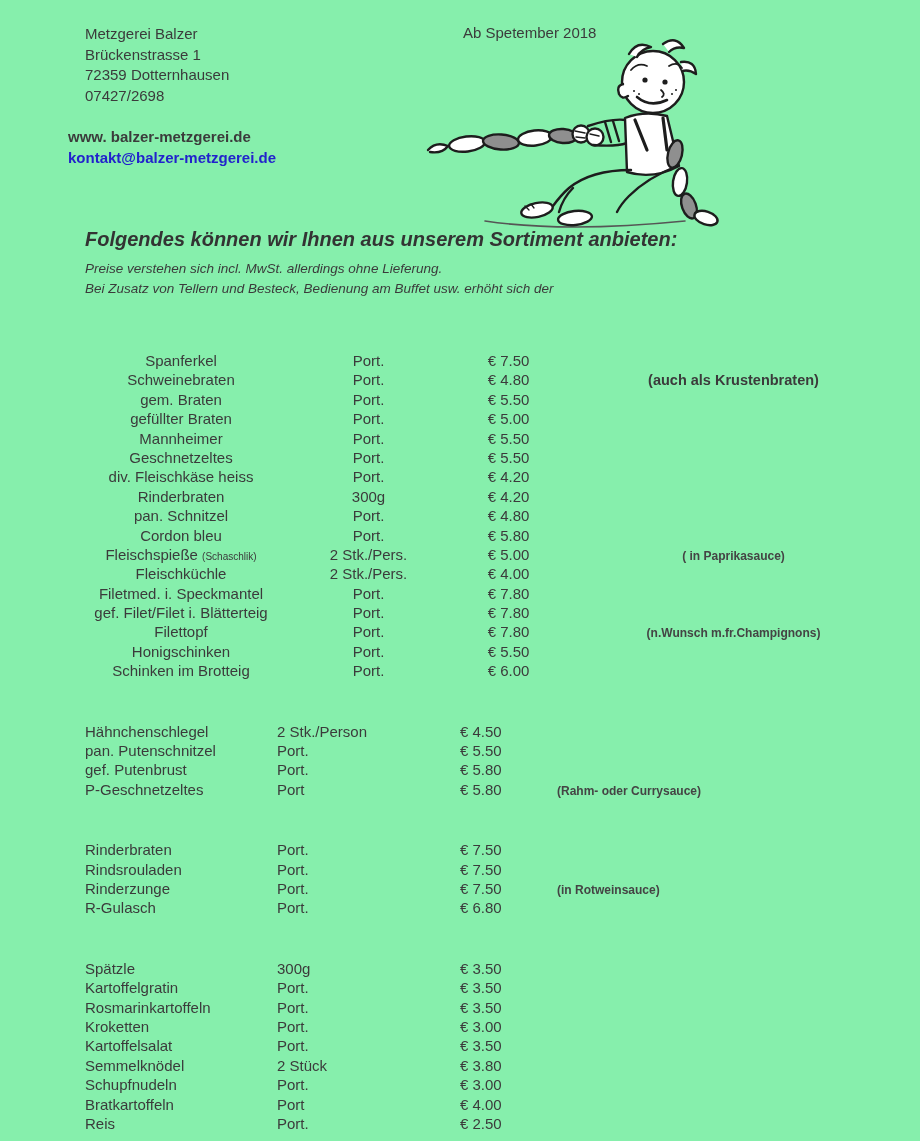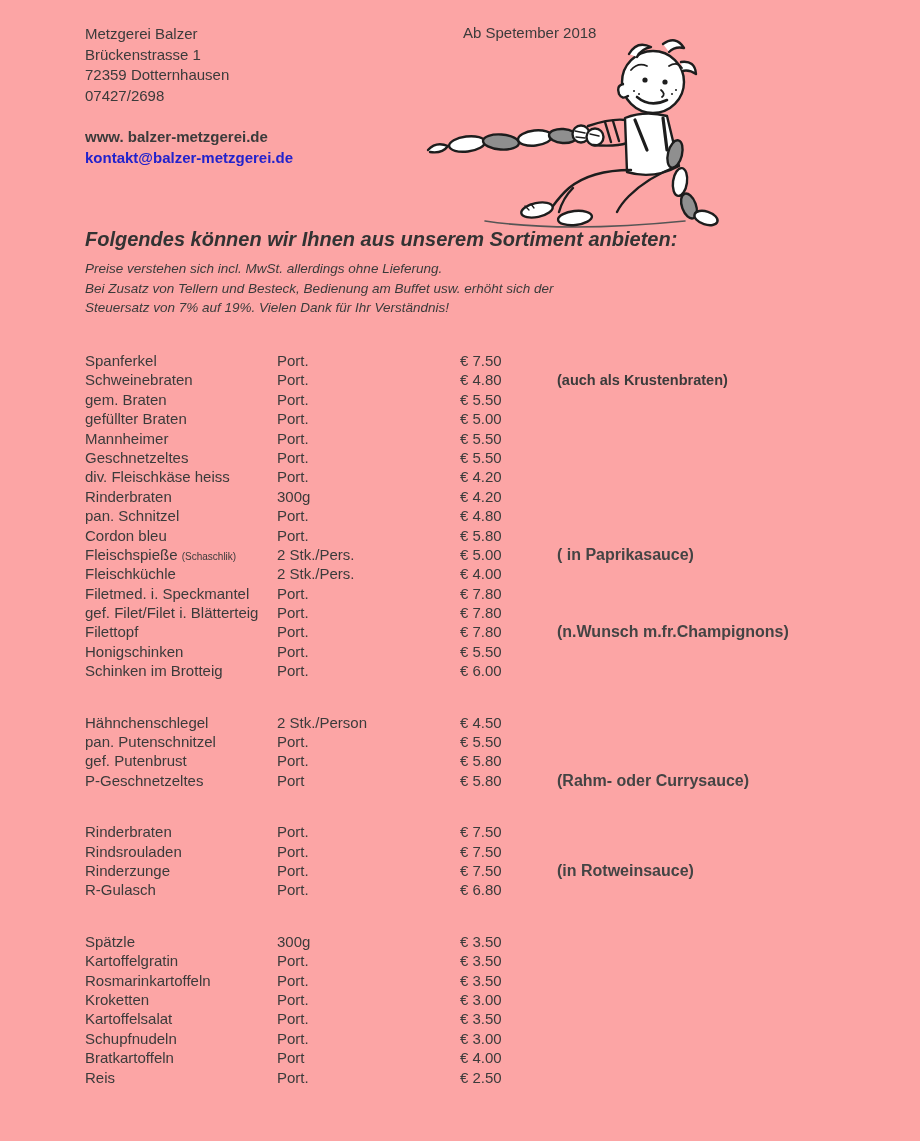--- a/index.html
+++ b/index.html
@@ -1,48 +1,48 @@
 <!DOCTYPE html>
 <html><head>
 <meta charset="utf-8">
 <style>
   html,body{margin:0;padding:0;}
   body{background:#e8e8e8;}
   .page{
     position:relative;
     width:920px;height:1141px;
     margin:0 auto;
-    background:#fca5a5;
+    background:#86efac;
     font-family:"Liberation Sans","DejaVu Sans",sans-serif;
     color:#3b3b3b;
     overflow:hidden;
   }
   
   .addr{position:absolute;left:85px;top:24px;font-size:15px;line-height:20.6px;}
   .date{position:absolute;left:463px;top:24px;font-size:15px;}
-  .contact{position:absolute;left:85px;top:127px;font-size:15px;line-height:20.6px;font-weight:bold;}
+  .contact{position:absolute;left:68px;top:127px;font-size:15px;line-height:20.6px;font-weight:bold;}
   .contact .email{color:#2222cc;}
   
   .cartoon{position:absolute;left:425px;top:38px;width:300px;height:192px;}
   
   .intro{position:absolute;left:85px;top:228px;width:740px;}
   .intro .heading{font-size:20px;font-weight:bold;font-style:italic;color:#333;margin:0 0 8px 0;}
   .intro .note-line{font-size:13.5px;font-style:italic;line-height:19.5px;margin:0;}
   .intro .note-strong{font-weight:bold;}
   
   .menu{position:absolute;left:85px;top:351px;width:825px;font-size:15px;}
-  .menu-section{margin-top:32px;}
-  .menu-section:first-child{margin-top:0;}
+  .menu-section{margin-top:41px;}
+  .menu-section:first-child{margin-top:0;text-align:center;}
   .menu-row{display:flex;align-items:baseline;height:19.4px;line-height:19.4px;white-space:nowrap;}
   .cell{display:inline-block;vertical-align:baseline;}
   .c-name{width:192px;flex:0 0 192px;}
   .c-unit{width:183px;flex:0 0 183px;}
   .c-price{width:97px;flex:0 0 97px;}
   .c-note{flex:1 1 auto;font-size:14.5px;font-weight:bold;}
-  .c-note.small{font-size:16px;color:#444;}
+  .c-note.small{font-size:12px;color:#444;}
   .small-inline{font-size:10px;}
 </style>
 </head>
 <body>
 
 <div class="page">
 
   <div class="addr">
     <div>Metzgerei Balzer</div>
     <div>Brückenstrasse 1</div>
@@ -109,21 +109,20 @@
       <ellipse cx="255" cy="144" rx="7" ry="14" transform="rotate(8 255 144)" fill="#fff"></ellipse>
       <ellipse cx="264" cy="168" rx="7" ry="13" transform="rotate(-20 264 168)" fill="#8f8f8f"></ellipse>
       <ellipse cx="281" cy="180" rx="12" ry="6.5" transform="rotate(18 281 180)" fill="#fff"></ellipse>
     </g>
   </svg>
 
   <div class="intro">
     <p class="heading">Folgendes können wir Ihnen aus unserem Sortiment anbieten:</p>
     <p class="note-line">Preise verstehen sich incl. MwSt. allerdings ohne Lieferung.</p>
     <p class="note-line">Bei Zusatz von Tellern und Besteck, Bedienung am Buffet usw. erhöht sich der</p>
-    <p class="note-line">Steuersatz von 7% auf 19%. Vielen Dank für Ihr Verständnis!</p>
   </div>
 
   <div class="menu">
       <div class="menu-section">
         <div class="menu-row">
           <span class="cell c-name">Spanferkel</span>
           <span class="cell c-unit">Port.</span>
           <span class="cell c-price">€ 7.50</span>
           <span class="cell c-note"></span>
         </div>
@@ -300,20 +299,26 @@
           <span class="cell c-price">€ 3.00</span>
           <span class="cell c-note"></span>
         </div>
         <div class="menu-row">
           <span class="cell c-name">Kartoffelsalat</span>
           <span class="cell c-unit">Port.</span>
           <span class="cell c-price">€ 3.50</span>
           <span class="cell c-note"></span>
         </div>
         <div class="menu-row">
+          <span class="cell c-name">Semmelknödel</span>
+          <span class="cell c-unit">2 Stück</span>
+          <span class="cell c-price">€ 3.80</span>
+          <span class="cell c-note"></span>
+        </div>
+        <div class="menu-row">
           <span class="cell c-name">Schupfnudeln</span>
           <span class="cell c-unit">Port.</span>
           <span class="cell c-price">€ 3.00</span>
           <span class="cell c-note"></span>
         </div>
         <div class="menu-row">
           <span class="cell c-name">Bratkartoffeln</span>
           <span class="cell c-unit">Port</span>
           <span class="cell c-price">€ 4.00</span>
           <span class="cell c-note"></span>

